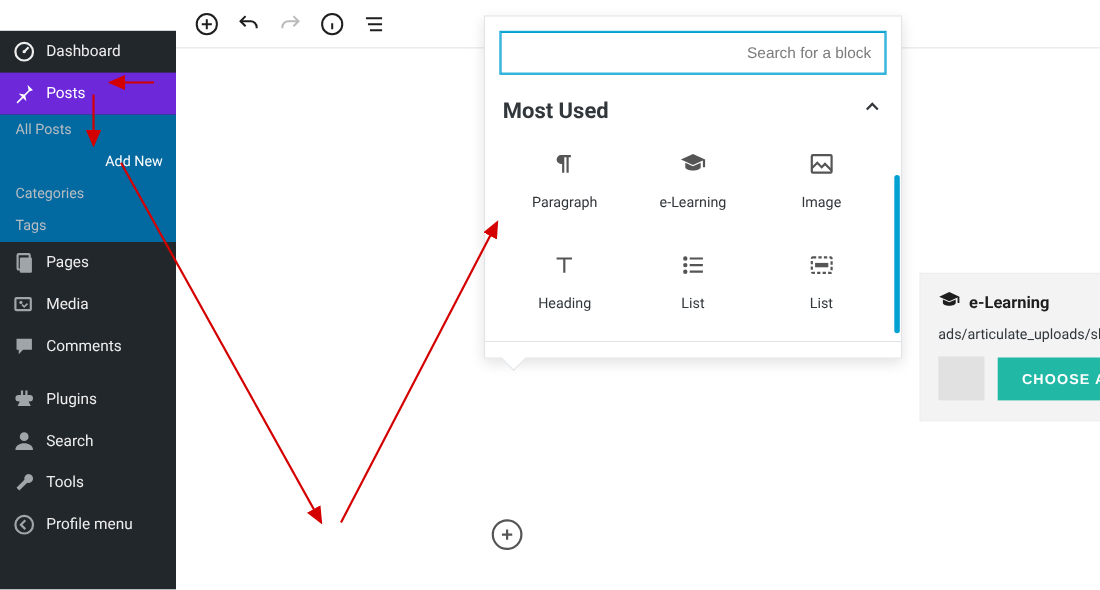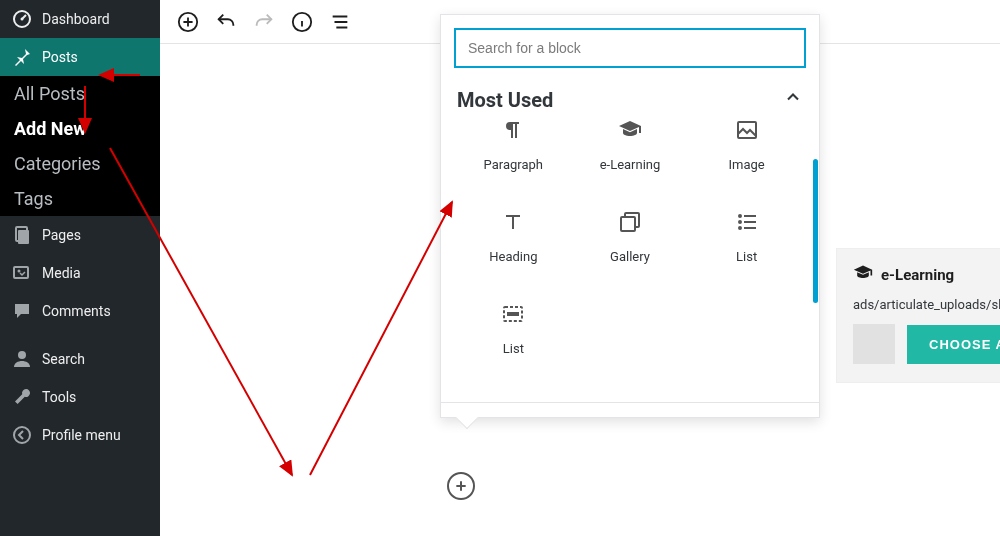--- a/index.html
+++ b/index.html
@@ -1,42 +1,42 @@
 <!DOCTYPE html>
 <html><head>
 <meta charset="utf-8">
 <style>
   * { box-sizing: border-box; margin: 0; padding: 0; }
   html, body { width: 1000px; height: 536px; font-family: -apple-system, "Segoe UI", Roboto, sans-serif; background: #fff; overflow: hidden; }
   .app { display: flex; height: 100%; position: relative; }
   
-  .sidebar { width: 160px; background: #22272b; color: #eee; font-size: 14px; display: flex; flex-direction: column; }
+  .sidebar { width: 160px; background: #22272b; color: #eee; font-size: 14px; display: flex; flex-direction: column; margin-top: 28px; }
   .sb-item { display: flex; align-items: center; gap: 10px; padding: 9px 12px; cursor: pointer; }
   .sb-item .ico { width: 20px; height: 20px; display: flex; align-items: center; justify-content: center; color: #a0a5aa; }
   .sb-item.top .ico { color: #eee; }
-  .sb-item.active { background: #0f766e; color: #fff; position: relative; }
+  .sb-item.active { background: #6d28d9; color: #fff; position: relative; }
   .sb-item.active .ico { color: #fff; }
   .sb-item.active::after { content: ""; position: absolute; right: -8px; top: 50%; margin-top: -8px; border: 8px solid transparent; border-right-color: #fff; }
-  .sb-sub { background: #000000; font-size: 18px; }
+  .sb-sub { background: #0369a1; font-size: 13px; }
   .sb-sub .sub-item { padding: 7px 12px 7px 14px; color: #b8bdc2; cursor: pointer; }
-  .sb-sub .sub-item.current { color: #fff; font-weight: 700; }
+  .sb-sub .sub-item.current { color: #fff; font-weight: 400; text-align: right; }
   .sb-spacer { flex: 1; }
   
   .main { flex: 1; position: relative; background: #fff; }
   .toolbar { height: 44px; display: flex; align-items: center; gap: 10px; padding: 0 14px; border-bottom: 1px solid #e4e4e4; color: #1e1e1e; }
   .tb-btn { width: 28px; height: 28px; display: flex; align-items: center; justify-content: center; cursor: pointer; border-radius: 3px; color: #1e1e1e; }
   .tb-btn.dis { color: #bbb; }
   
   .inserter { position: absolute; left: 280px; top: 14px; width: 380px; background: #fff; border: 1px solid #e2e4e7; box-shadow: 0 4px 12px rgba(0,0,0,0.12); }
   .inserter-body { position: relative; padding: 14px 14px 0 14px; }
-  .search { width: 100%; border: 1px solid #00a0d2; outline: 1px solid #00a0d2; padding: 10px 12px; font-size: 14px; color: #0c4a6e; }
+  .search { width: 100%; border: 1px solid #00a0d2; outline: 1px solid #00a0d2; padding: 10px 12px; font-size: 14px; color: #0c4a6e; text-align: right; }
   .search::placeholder { color: #7b7b7b; }
   .section-hdr { display: flex; justify-content: space-between; align-items: center; font-size: 20px; font-weight: 700; color: #32373c; margin: 20px 2px 6px; cursor: pointer; }
   .grid { display: grid; grid-template-columns: repeat(3, 1fr); }
-  .block-item { display: flex; flex-direction: column; align-items: center; gap: 12px; height: 92px; font-size: 13px; color: #32373c; cursor: pointer; border-radius: 3px; }
+  .block-item { display: flex; flex-direction: column; align-items: center; justify-content: center; gap: 12px; height: 92px; font-size: 13px; color: #32373c; cursor: pointer; border-radius: 3px; }
   .block-item .bi-ico { color: #555; }
   .scroll-accent { position: absolute; right: 1px; top: 144px; width: 5px; height: 144px; background: #00a0d2; border-radius: 3px; }
   .inserter-caret { width: 16px; height: 16px; background: #fff; border-left: 1px solid #e2e4e7; border-bottom: 1px solid #e2e4e7; transform: rotate(-45deg); position: absolute; left: 18px; bottom: -9px; }
   
   .add-circle { position: absolute; left: 287px; top: 472px; width: 28px; height: 28px; border: 2px solid #555; border-radius: 50%; display: flex; align-items: center; justify-content: center; color: #555; cursor: pointer; background:#fff; }
   
   .block-panel { position: absolute; left: 676px; top: 248px; width: 290px; background: #f3f3f3; padding: 14px 16px 18px; border: 1px solid #eee; }
   .bp-title { display: flex; align-items: center; gap: 8px; font-size: 15px; font-weight: 700; color: #1e1e1e; margin-bottom: 10px; }
   .bp-path { font-size: 13px; color: #32373c; margin-bottom: 12px; white-space: nowrap; overflow: hidden; }
   .bp-row { display: flex; gap: 12px; align-items: center; }
@@ -96,20 +96,28 @@
     </div>
     <div class="sb-item">
       <span class="ico">
           <svg width="20" height="20" viewBox="0 0 20 20" fill="currentColor">
             <path d="M3 3h14v10H9l-4 4v-4H3z"></path>
           </svg>
         </span>
       <span>Comments</span>
     </div>
     <div style="height:10px"></div>
+    <div class="sb-item">
+      <span class="ico">
+          <svg width="20" height="20" viewBox="0 0 20 20" fill="currentColor">
+            <path d="M7 2v4H5a3 3 0 000 6h1l-2 4h12l-2-4h1a3 3 0 000-6h-2V2h-2v4H9V2z"></path>
+          </svg>
+        </span>
+      <span>Plugins</span>
+    </div>
     <div class="sb-item">
       <span class="ico">
           <svg width="20" height="20" viewBox="0 0 20 20" fill="currentColor">
             <circle cx="10" cy="6" r="4"></circle>
             <path d="M2 18c0-4 4-6 8-6s8 2 8 6z"></path>
           </svg>
         </span>
       <span>Search</span>
     </div>
     <div class="sb-item">
@@ -193,27 +201,20 @@
                   <rect x="3" y="4" width="18" height="16" rx="1"></rect>
                   <path d="M3 16l5-5 4 4 3-3 6 6"></path>
                 </svg></span>
             <span>Image</span>
           </div>
           <div class="block-item">
             <span class="bi-ico"><svg width="24" height="24" viewBox="0 0 24 24" fill="currentColor">
                   <path d="M5 5h14v2h-6v12h-2V7H5z"></path>
                 </svg></span>
             <span>Heading</span>
-          </div>
-          <div class="block-item">
-            <span class="bi-ico"><svg width="24" height="24" viewBox="0 0 24 24" fill="none" stroke="currentColor" stroke-width="2">
-                  <rect x="7" y="3" width="14" height="14" rx="1"></rect>
-                  <rect x="3" y="7" width="14" height="14" rx="1" fill="#fff"></rect>
-                </svg></span>
-            <span>Gallery</span>
           </div>
           <div class="block-item">
             <span class="bi-ico"><svg width="24" height="24" viewBox="0 0 24 24" fill="none" stroke="currentColor" stroke-width="2">
                   <circle cx="5" cy="6" r="1" fill="currentColor"></circle>
                   <circle cx="5" cy="12" r="1" fill="currentColor"></circle>
                   <circle cx="5" cy="18" r="1" fill="currentColor"></circle>
                   <path d="M9 6h12M9 12h12M9 18h12"></path>
                 </svg></span>
             <span>List</span>
           </div>

